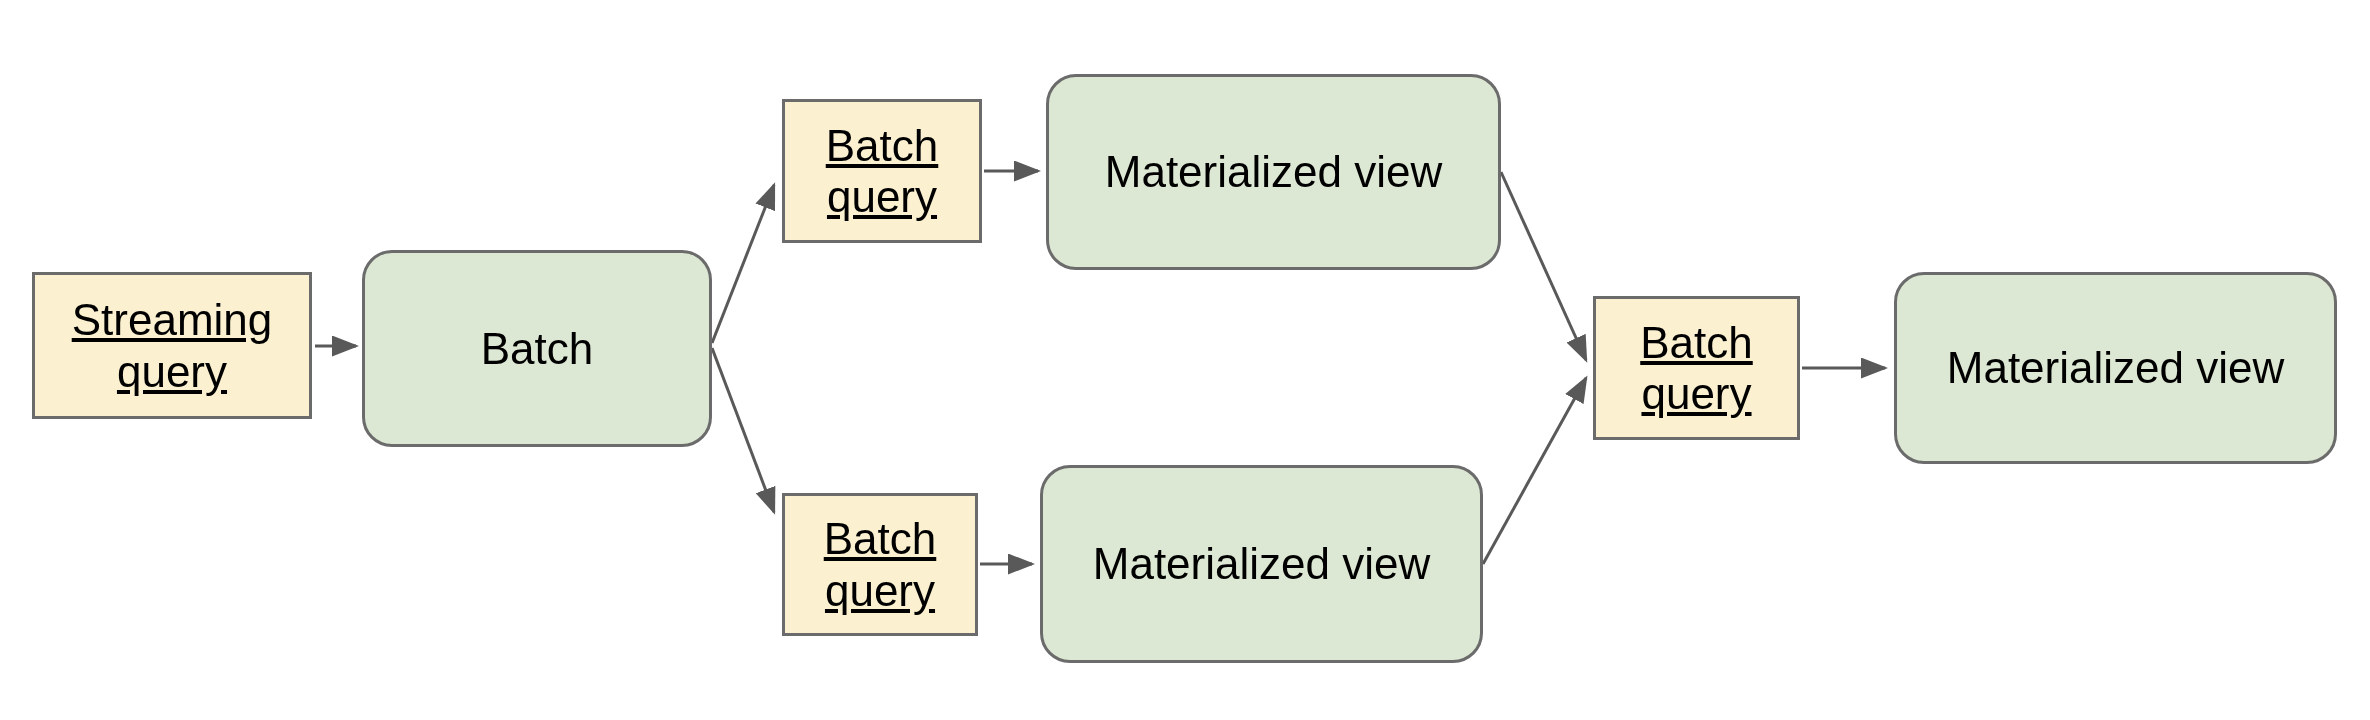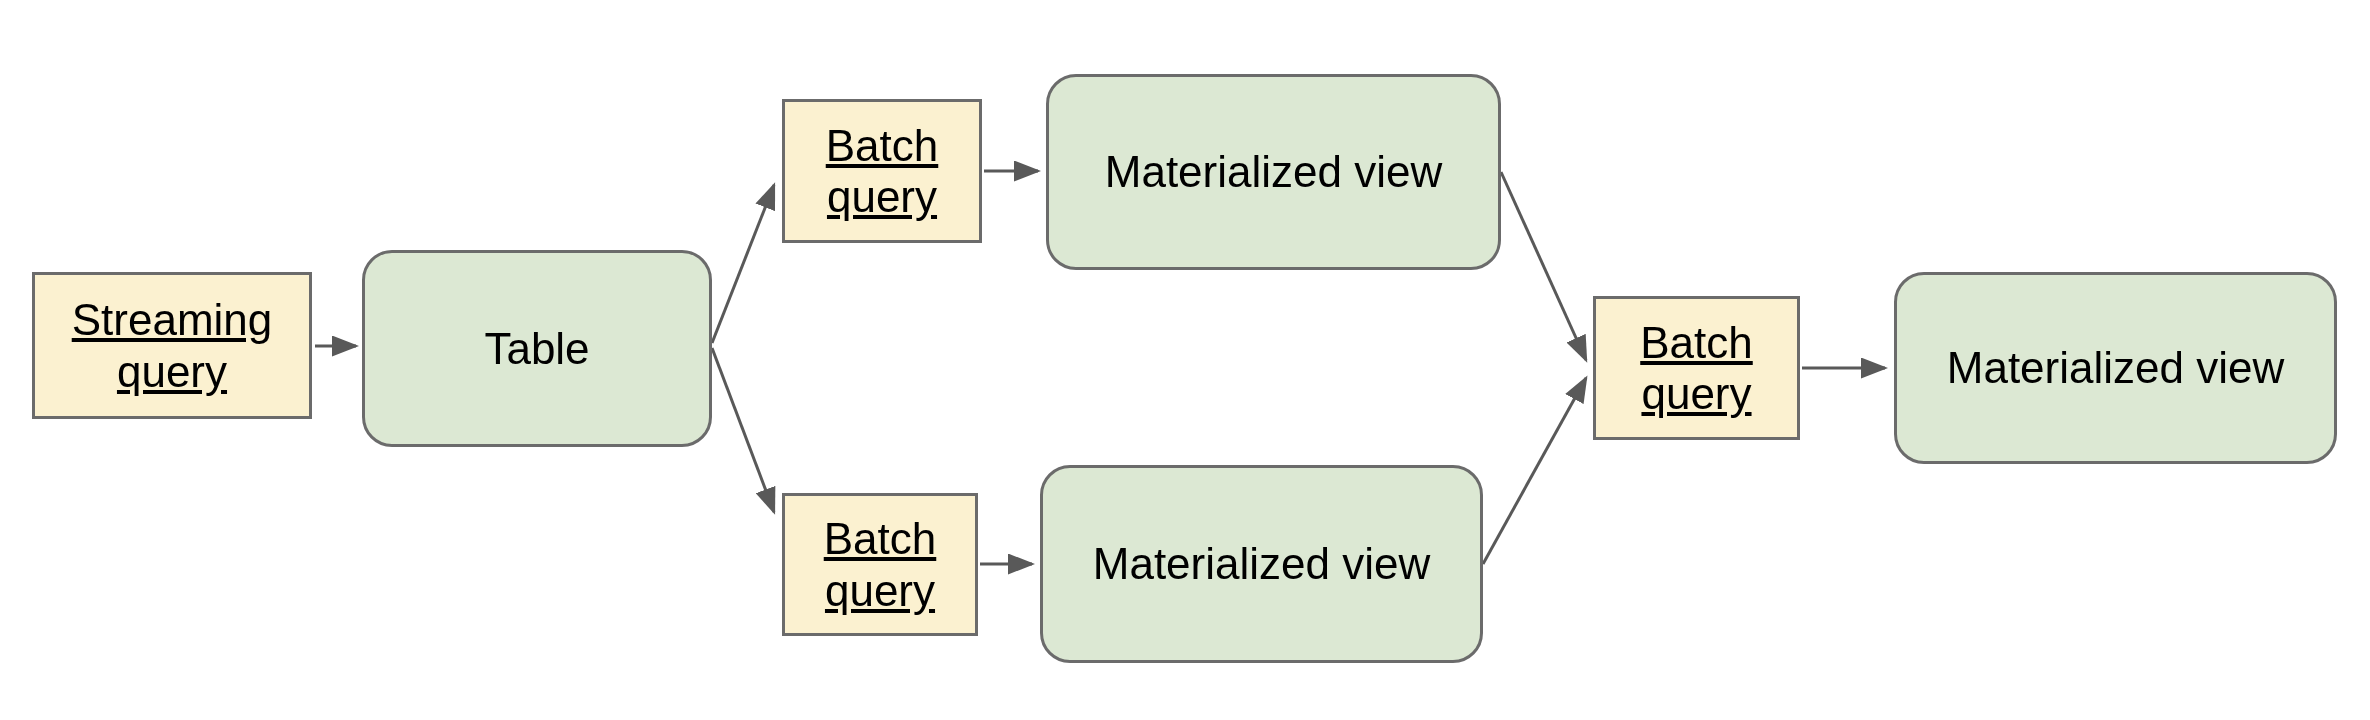--- a/index.html
+++ b/index.html
@@ -85,21 +85,21 @@
     <line class="edge" x1="1501" y1="172" x2="1586" y2="360" marker-end="url(#arrow)"></line>
     <line class="edge" x1="1483" y1="564" x2="1586" y2="378" marker-end="url(#arrow)"></line>
     <line class="edge" x1="1802" y1="368" x2="1885" y2="368" marker-end="url(#arrow)"></line>
   </svg>
 
   <div class="node query" id="n-streaming-query">
     <span class="label">Streaming query</span>
   </div>
 
   <div class="node store" id="n-table">
-    <span class="label">Table</span>
+    <span class="label">Batch</span>
   </div>
 
   <div class="node query" id="n-batch-query-top">
     <span class="label">Batch query</span>
   </div>
 
   <div class="node store" id="n-mv-top">
     <span class="label">Materialized view</span>
   </div>
 

